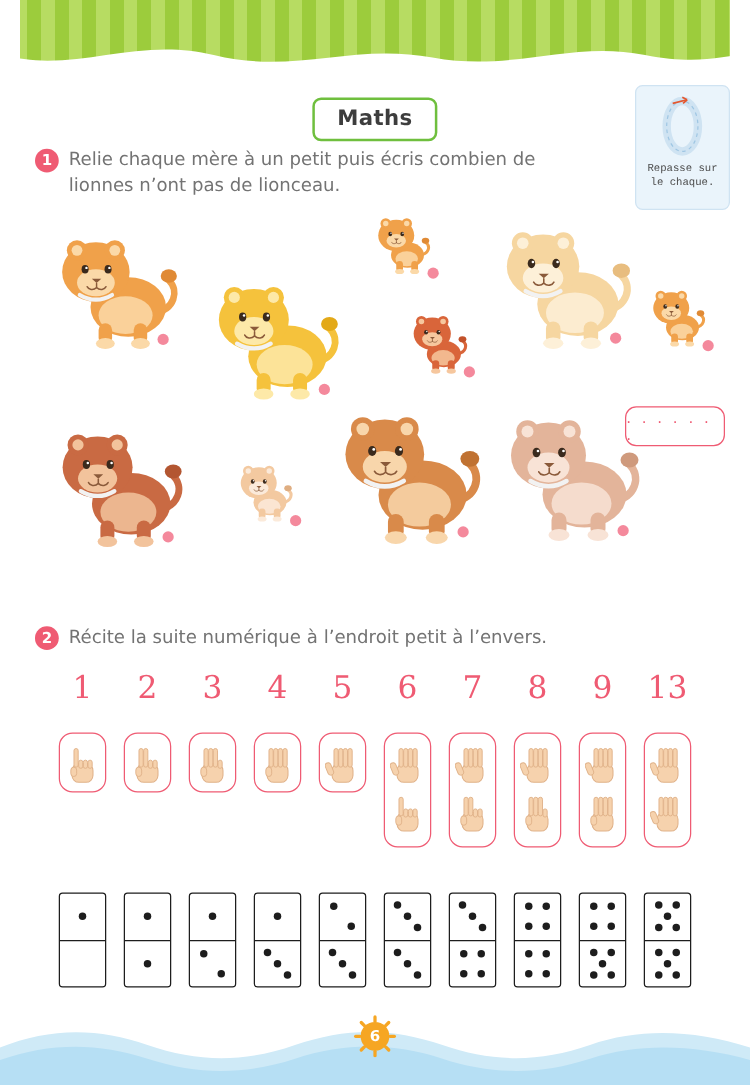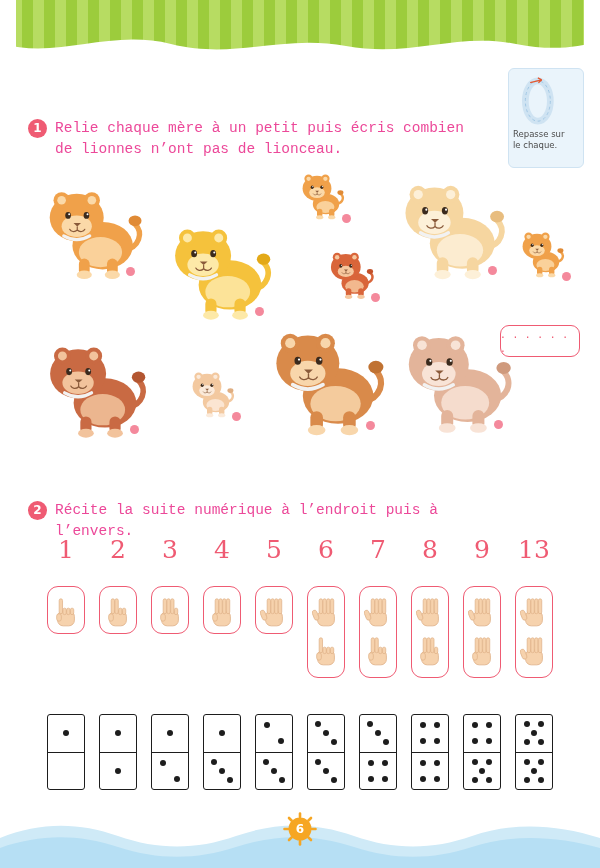--- a/index.html
+++ b/index.html
@@ -78,20 +78,22 @@
   
   .trace-card {
     position: absolute;
     top: 68px;
     right: 16px;
     width: 74px;
     height: 98px;
     background: #eaf4fb;
     border: 1px solid #cfe3f2;
     border-radius: 6px;
+    text-align: center;
+    font-family: Liberation Mono, monospace;
   }
   .trace-glyph {
     margin-top: 6px;
     height: 50px;
   }
   .trace-text {
     font-size: 8.5px;
     color: #4c4c4c;
     line-height: 1.35;
     padding: 0 4px;
@@ -112,24 +114,23 @@
     background: #ef5b73;
     color: #ffffff;
     font-size: 12px;
     font-weight: bold;
     line-height: 19px;
     text-align: center;
     margin-top: 1px;
   }
   .ex-text {
     font-size: 14.5px;
-    color: #ec4899;
+    color: #737373;
     line-height: 1.42;
     max-width: 420px;
-    font-family: Liberation Mono, monospace;
   }
   #ex1 { top: 118px; }
   #ex2 { top: 500px; }
 
   
   .answer-box {
     position: absolute;
     top: 325px;
     left: 500px;
     width: 78px;
@@ -258,20 +259,21 @@
 
 <div class="page">
 
   <div class="top-band"></div>
   <svg class="top-wave" viewBox="0 0 610 34" preserveAspectRatio="none">
     <path d="M0,10 C60,30 110,-4 175,12 C240,28 285,2 350,14 C415,26 460,0 520,12 C560,20 585,14 610,8 L610,34 L0,34 Z" fill="#ffffff"></path>
   </svg>
   <div class="side-left"></div>
   <div class="side-right"></div>
 
+  <div class="subject-chip">Maths</div>
 
   <div class="trace-card">
     <svg class="trace-glyph" viewBox="0 0 60 52">
       <ellipse cx="30" cy="27" rx="13" ry="21" fill="none" stroke="#cfe3f2" stroke-width="7"></ellipse>
       <ellipse cx="30" cy="27" rx="13" ry="21" fill="none" stroke="#9fc6e3" stroke-width="1" stroke-dasharray="3 3"></ellipse>
       <path d="M22 8 L34 5" stroke="#e4572e" stroke-width="1.4" fill="none"></path>
       <path d="M34 5 l-4 -2 M34 5 l-3.4 3" stroke="#e4572e" stroke-width="1.4" fill="none"></path>
     </svg>
     <div class="trace-text">Repasse sur</div>
     <div class="trace-text">le chaque.</div>
@@ -528,21 +530,21 @@
             <path d="M34.5 40.5 v3 M34.5 43.5 c-2.5 2.5 -6 1.5 -7 -0.6 M34.5 43.5 c2.5 2.5 6 1.5 7 -0.6" fill="none" stroke="#8a5a3a" stroke-width="1.1" stroke-linecap="round"></path>
             <path d="M22 49 q12 7 24 0" fill="none" stroke="#f2f2f2" stroke-width="3" stroke-linecap="round"></path>
           </g>
         </svg><div style="position: absolute; width: 9px; height: 9px; border-radius: 50%; background: rgb(244, 137, 156); left: 96px; top: 93.6px;"></div></div>
     </div>
 
   <div class="answer-box">. . . . . . .</div>
 
   <div class="ex" id="ex2">
     <div class="ex-num">2</div>
-    <div class="ex-text">Récite la suite numérique à l’endroit puis à l’envers.</div>
+    <div class="ex-text">Récite la suite numérique à l’endroit petit à l’envers.</div>
   </div>
 
   <div class="numbers-row" id="numbers-row">
       <div class="num-cell">1</div>
       <div class="num-cell">2</div>
       <div class="num-cell">3</div>
       <div class="num-cell">4</div>
       <div class="num-cell">5</div>
       <div class="num-cell">6</div>
       <div class="num-cell">7</div>

